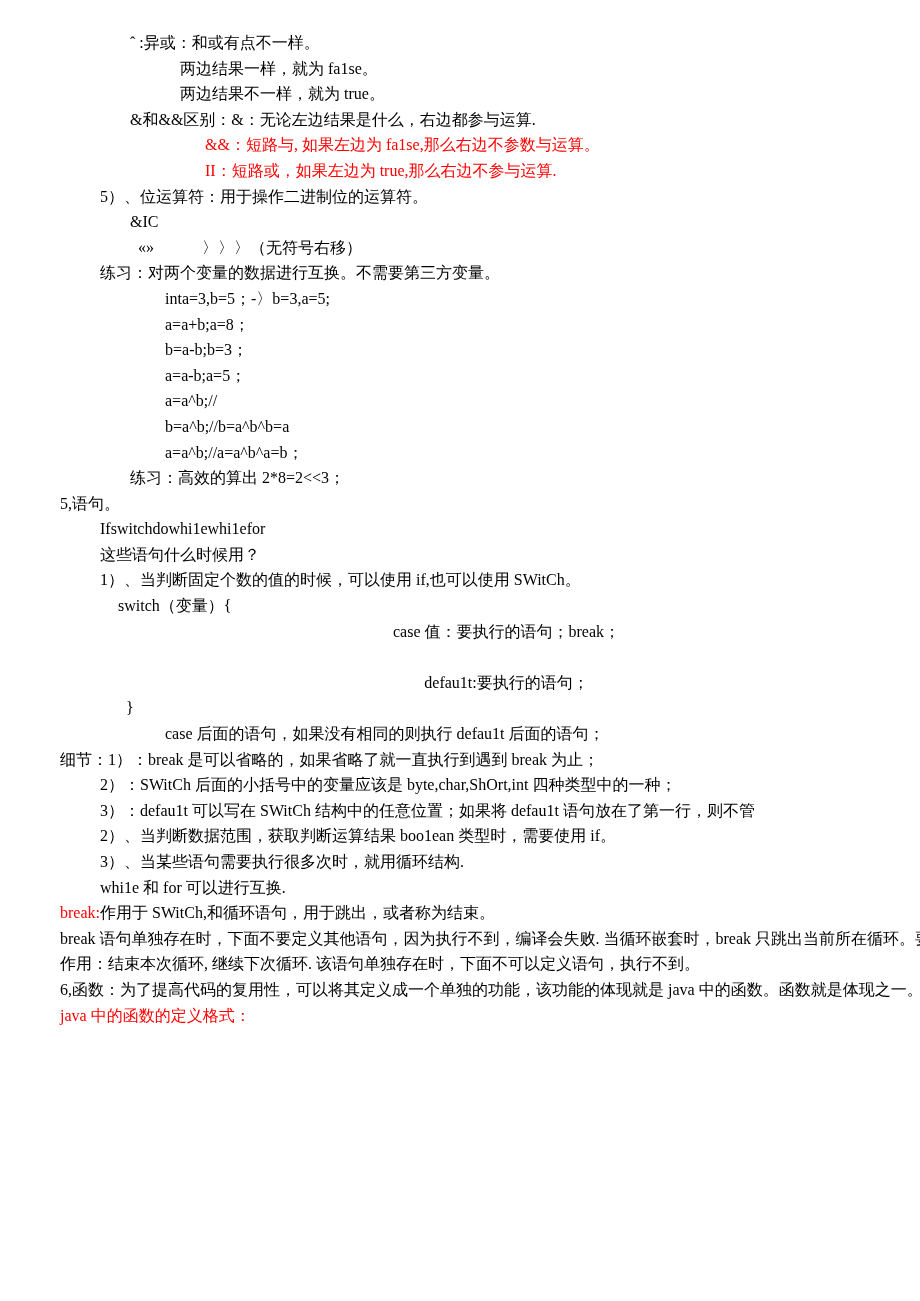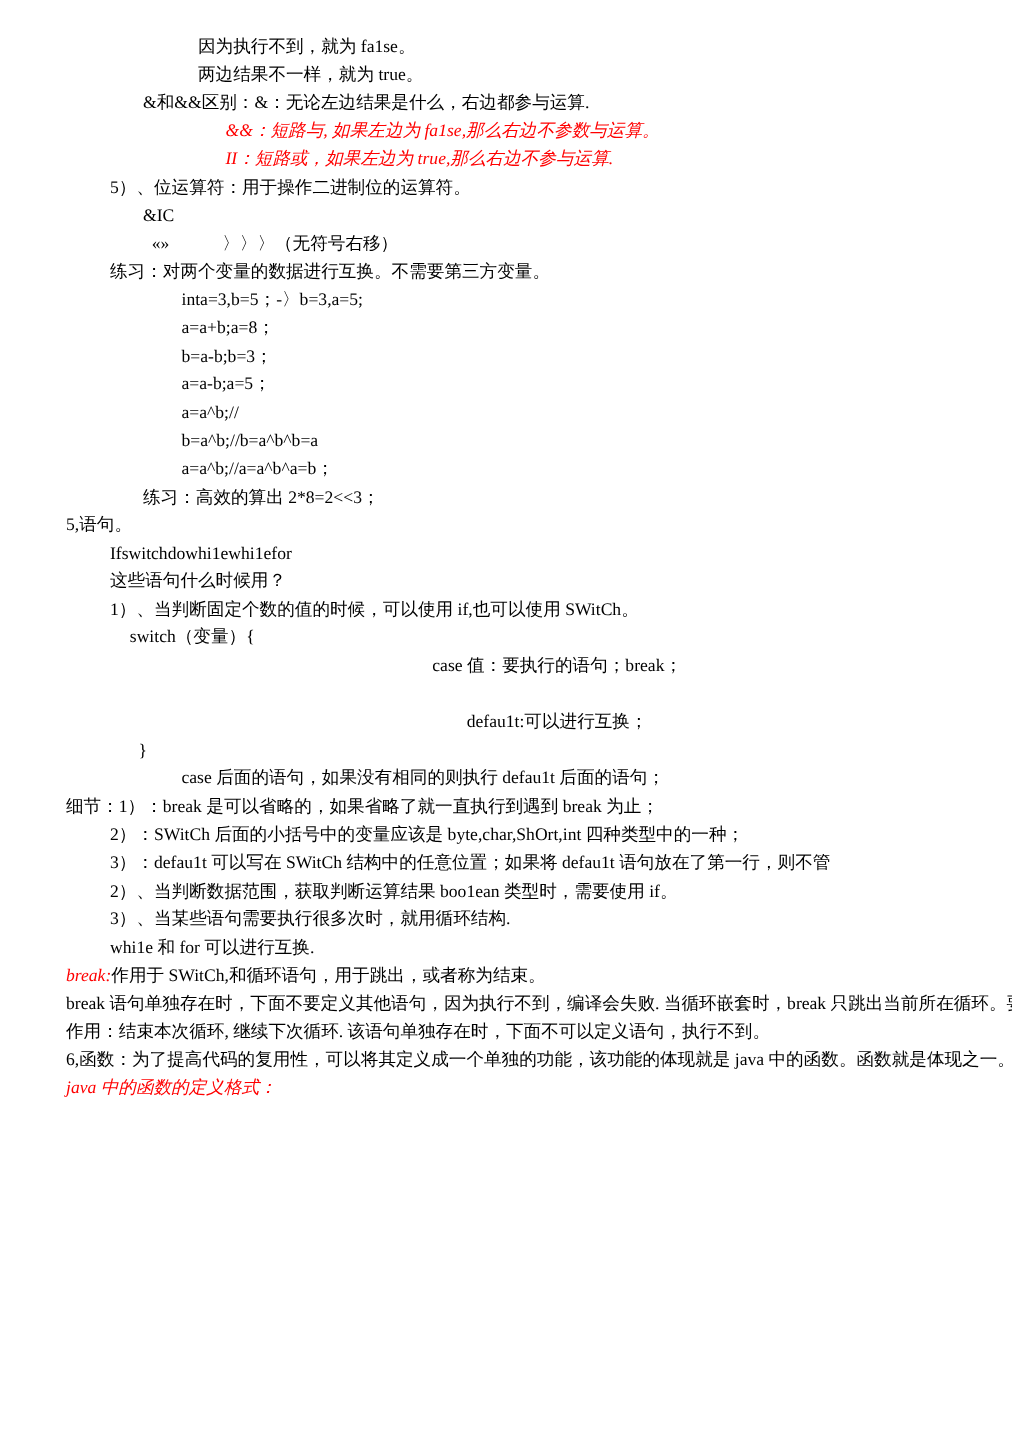--- a/index.html
+++ b/index.html
@@ -6,35 +6,36 @@
     font-family: "SimSun", "Times New Roman", serif;
     font-size: 16px;
     line-height: 1.6;
     padding: 30px 60px;
     width: 800px;
     margin: 0;
     color: #000;
     background: #fff;
   }
   .line { white-space: pre; }
-  .red { color: #ff0000; font-style: italic; }
+  .red { color: #ff0000; }
   .indent1 { padding-left: 70px; }
   .indent2 { padding-left: 105px; }
   .indent3 { padding-left: 120px; }
   .indent4 { padding-left: 145px; }
   .indent5 { padding-left: 40px; }
   .indent6 { padding-left: 50px; }
   .indent7 { padding-left: 85px; text-align: center; }
   .no-indent { padding-left: 0; }
 </style>
 </head>
 <body>
 
 <div id="doc">
-    <div class="line indent3"><span>因为执行不到，就为 fa1se。</span></div>
+    <div class="line indent1"><span>ˆ :异或：和或有点不一样。</span></div>
+    <div class="line indent3"><span>两边结果一样，就为 fa1se。</span></div>
     <div class="line indent3"><span>两边结果不一样，就为 true。</span></div>
     <div class="line indent1"><span>&amp;和&amp;&amp;区别：&amp;：无论左边结果是什么，右边都参与运算.</span></div>
     <div class="line indent4"><span class="red">&amp;&amp;：短路与, 如果左边为 fa1se,那么右边不参数与运算。</span></div>
     <div class="line indent4"><span class="red">II：短路或，如果左边为 true,那么右边不参与运算.</span></div>
     <div class="line indent5"><span>5）、位运算符：用于操作二进制位的运算符。</span></div>
     <div class="line indent1"><span>&amp;IC</span></div>
     <div class="line indent1"><span>  «»            〉〉〉（无符号右移）</span></div>
     <div class="line indent5"><span>练习：对两个变量的数据进行互换。不需要第三方变量。</span></div>
     <div class="line indent2"><span>inta=3,b=5；-〉b=3,a=5;</span></div>
     <div class="line indent2"><span>a=a+b;a=8；</span></div>
@@ -44,21 +45,21 @@
     <div class="line indent2"><span>b=a^b;//b=a^b^b=a</span></div>
     <div class="line indent2"><span>a=a^b;//a=a^b^a=b；</span></div>
     <div class="line indent1"><span>练习：高效的算出 2*8=2&lt;&lt;3；</span></div>
     <div class="line no-indent"><span>5,语句。</span></div>
     <div class="line indent5"><span>Ifswitchdowhi1ewhi1efor</span></div>
     <div class="line indent5"><span>这些语句什么时候用？</span></div>
     <div class="line indent5"><span>1）、当判断固定个数的值的时候，可以使用 if,也可以使用 SWitCh。</span></div>
     <div class="line indent6"><span>  switch（变量）{</span></div>
     <div class="line indent7"><span>  case 值：要执行的语句；break；</span></div>
     <div class="line indent7"><span> </span></div>
-    <div class="line indent7"><span>  defau1t:可以进行互换；</span></div>
+    <div class="line indent7"><span>  defau1t:要执行的语句；</span></div>
     <div class="line indent6"><span>    }</span></div>
     <div class="line indent2"><span>case 后面的语句，如果没有相同的则执行 defau1t 后面的语句；</span></div>
     <div class="line no-indent"><span>细节：1）：break 是可以省略的，如果省略了就一直执行到遇到 break 为止；</span></div>
     <div class="line indent5"><span>2）：SWitCh 后面的小括号中的变量应该是 byte,char,ShOrt,int 四种类型中的一种；</span></div>
     <div class="line indent5"><span>3）：defau1t 可以写在 SWitCh 结构中的任意位置；如果将 defau1t 语句放在了第一行，则不管</span></div>
     <div class="line indent5"><span>2）、当判断数据范围，获取判断运算结果 boo1ean 类型时，需要使用 if。</span></div>
     <div class="line indent5"><span>3）、当某些语句需要执行很多次时，就用循环结构.</span></div>
     <div class="line indent5"><span>whi1e 和 for 可以进行互换.</span></div>
     <div class="line no-indent"><span class="red">break:</span><span>作用于 SWitCh,和循环语句，用于跳出，或者称为结束。</span></div>
     <div class="line no-indent"><span>break 语句单独存在时，下面不要定义其他语句，因为执行不到，编译会失败. 当循环嵌套时，break 只跳出当前所在循环。要跳出嵌套中的外部循环，只要给循环起名字即可，这个名字称之为标号。</span></div>

